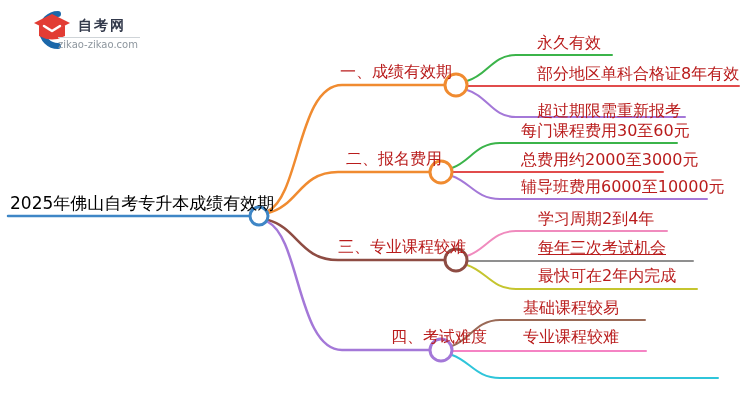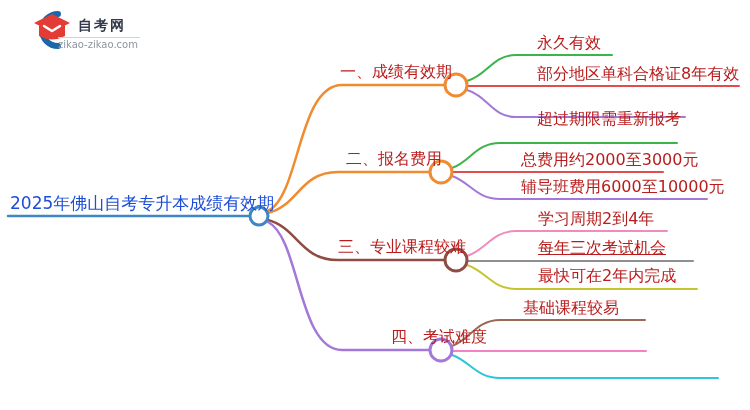--- a/index.html
+++ b/index.html
@@ -7,21 +7,21 @@
     width:750px;height:410px;position:relative;background:#ffffff;
     font-family:"DejaVu Sans","Liberation Sans",sans-serif;
     overflow:hidden;
   }
   .stage{position:absolute;left:0;top:0;width:624px;height:410px;}
   svg.wires{position:absolute;left:0;top:0;width:750px;height:410px;}
   .node-label{
     position:absolute;white-space:nowrap;color:#b91c1c;
     font-size:16px;line-height:20px;cursor:default;
   }
-  .root-label{font-size:17px;color:#1d4ed8;}
+  .root-label{font-size:17px;color:#000000;}
   .logo{position:absolute;left:25px;top:6px;width:150px;height:50px;}
   .logo .site-name{
     position:absolute;left:53px;top:11px;font-size:14px;font-weight:bold;
     color:#32394b;letter-spacing:2px;
   }
   .logo .divider{
     position:absolute;left:33px;top:31px;width:82px;height:1px;background:#cfd4d8;
   }
   .logo .site-url{
     position:absolute;left:33px;top:33px;font-size:10px;color:#8d969e;
@@ -83,24 +83,26 @@
 
   <div class="node-label root-label" style="left:10px;top:193px;">2025年佛山自考专升本成绩有效期</div>
 
   <div class="node-label" style="left:340px;top:62px;">一、成绩有效期</div>
   <div class="node-label" style="left:346px;top:149px;">二、报名费用</div>
   <div class="node-label" style="left:338px;top:237px;">三、专业课程较难</div>
   <div class="node-label" style="left:346px;top:327px;margin-left:45px;">四、考试难度</div>
 
   <div class="node-label" style="left:537px;top:33px;">永久有效</div>
   <div class="node-label" style="left:537px;top:64px;">部分地区单科合格证8年有效</div>
-  <div class="node-label" style="left:537px;top:109px;">超过期限需重新报考</div>
+  <div class="node-label" style="left:537px;top:101px;">超过期限需重新报考</div>
 
+  <div class="node-label" style="left:521px;top:121px;">每门课程费用30至60元</div>
   <div class="node-label" style="left:521px;top:150px;">总费用约2000至3000元</div>
   <div class="node-label" style="left:521px;top:177px;">辅导班费用6000至10000元</div>
 
   <div class="node-label" style="left:538px;top:209px;">学习周期2到4年</div>
   <div class="node-label" style="left:538px;top:238px;text-decoration:underline;">每年三次考试机会</div>
   <div class="node-label" style="left:538px;top:266px;">最快可在2年内完成</div>
 
   <div class="node-label" style="left:523px;top:298px;">基础课程较易</div>
+  <div class="node-label" style="left:523px;top:327px;">专业课程较难</div>
 
 </div>
 
 </body></html>

